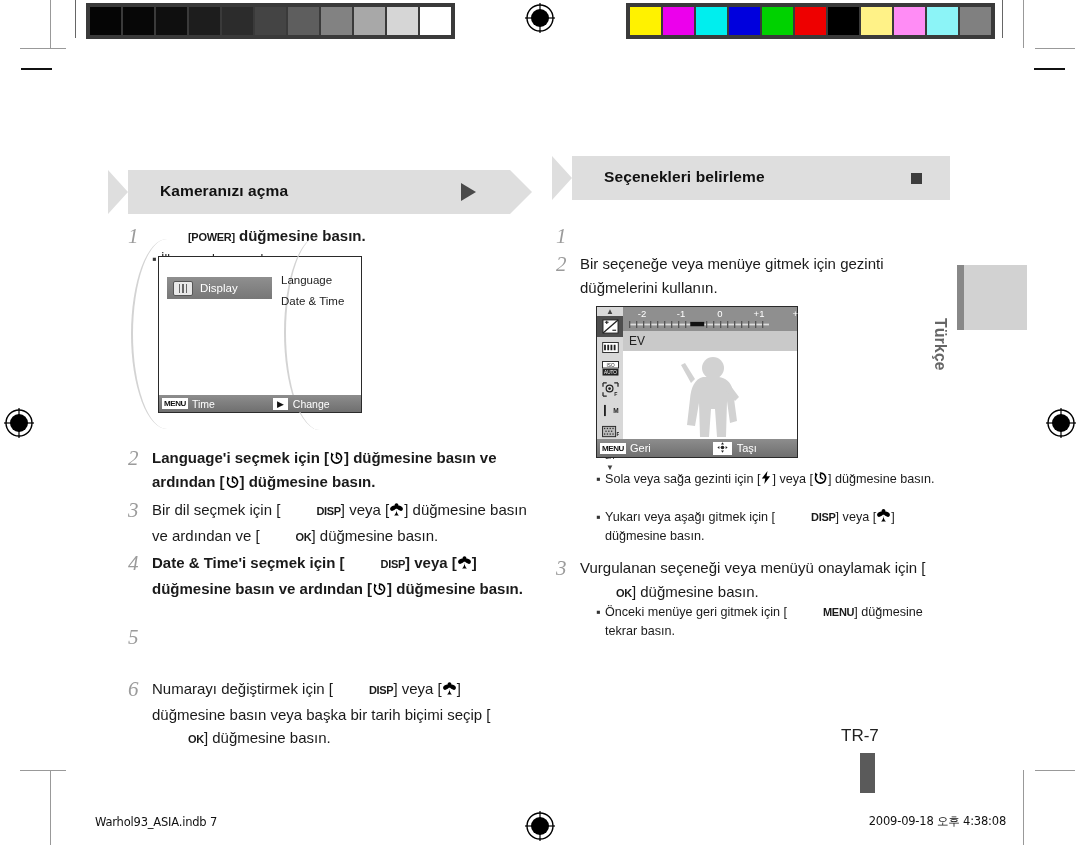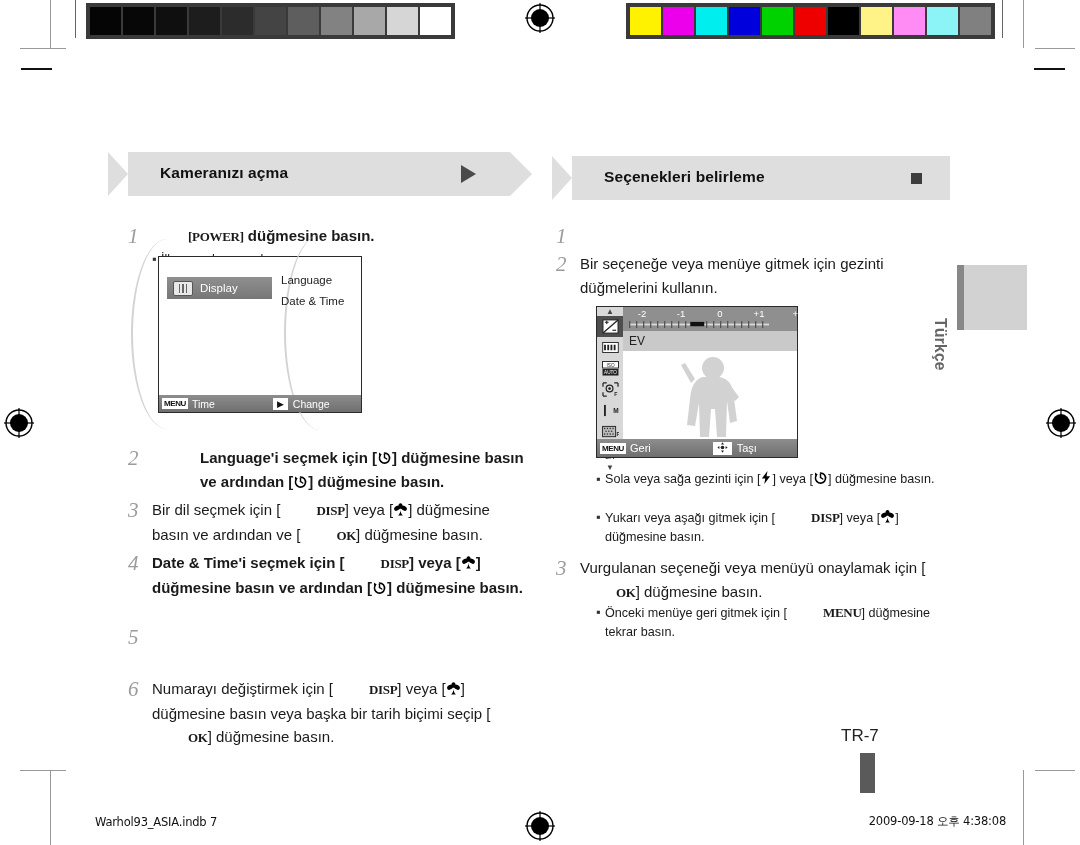--- a/index.html
+++ b/index.html
@@ -57,22 +57,22 @@
   }
   .step .body{font-size:15px;line-height:23.5px;color:#1a1a1a;}
   .step .body.bold b{font-weight:bold;}
   .sub{font-size:12.6px;line-height:19px;color:#1a1a1a;}
   .sub .bullet{display:inline-block;width:9px;color:#333;}
   .sub-row{display:flex;}
   .sub-row .btxt{flex:1;}
 
   
   .key{
-    display:inline-block;font-weight:bold;font-size:13px;
-    font-family:Liberation Serif, serif;letter-spacing:-.3px;
+    display:inline-block;font-weight:bold;font-size:11px;
+    font-family:Liberation Sans, sans-serif;letter-spacing:-.3px;
     vertical-align:baseline;
     padding-left:36px;
   }
   svg.gl{display:inline-block;vertical-align:-2px;}
 
   
   .lcd{position:absolute;border:1px solid #2a2a2a;background:#fff;}
 
   .lcd1 .curve{position:absolute;border-left:2px solid #d3d3d3;border-radius:50%;}
   .lcd1 .selbar{
@@ -213,40 +213,40 @@
   <line x1="15" y1="0" x2="15" y2="30" stroke="#000" stroke-width="1.2"></line>
   <line x1="0" y1="15" x2="30" y2="15" stroke="#000" stroke-width="1.2"></line>
 </svg>
 <svg class="reg" style="left:525px;top:811px;" viewBox="0 0 30 30">
   <circle cx="15" cy="15" r="9" fill="#000"></circle>
   <circle cx="15" cy="15" r="13" fill="none" stroke="#000" stroke-width="1.4"></circle>
   <line x1="15" y1="0" x2="15" y2="30" stroke="#000" stroke-width="1.2"></line>
   <line x1="0" y1="15" x2="30" y2="15" stroke="#000" stroke-width="1.2"></line>
 </svg>
 
-<div class="banner" style="left:128px;top:152px;width:382px;">
+<div class="banner" style="left:128px;top:170px;width:382px;">
   <div class="bg"></div>
   <div class="chev-left"></div>
   <div class="chev-right"></div>
   <div class="title">Kameranızı açma</div>
   <div class="mark-tri"></div>
 </div>
 
 <div id="left-steps">
     <div class="step" style="position: absolute; left: 128px; top: 224px; width: 400px;">
       <div class="num">1</div>
       <div class="body bold" style="font-weight: bold;"><span class="key">[POWER]</span><span> düğmesine basın.</span></div>
     </div>
     <div class="sub sub-row" style="position: absolute; left: 152px; top: 250px; width: 360px;">
       <span class="bullet">▪</span>
       <span class="btxt"><span>İlk ayar ekranı açılır.</span></span>
     </div>
     <div class="step" style="position: absolute; left: 128px; top: 446px; width: 400px;">
       <div class="num">2</div>
-      <div class="body bold" style="font-weight: bold; margin-left: 48px;"><b>Language</b><span>'i seçmek için [</span><svg class="gl" width="15" height="15" viewBox="0 0 16 16">
+      <div class="body bold" style="font-weight: bold;"><b>Language</b><span>'i seçmek için [</span><svg class="gl" width="15" height="15" viewBox="0 0 16 16">
           <path d="M8 3.2 A5.4 5.4 0 1 1 3.4 5.7" fill="none" stroke="#000" stroke-width="1.7" stroke-linecap="round"></path>
           <path d="M8 8 L8 4.4" stroke="#000" stroke-width="1.5" stroke-linecap="round"></path>
           <path d="M8 8 L10.4 9.6" stroke="#000" stroke-width="1.5" stroke-linecap="round"></path>
           <path d="M2.2 2.6 L5.2 5.0 L2.0 6.2 Z" fill="#000"></path>
         </svg><span>] düğmesine basın ve ardından [</span><svg class="gl" width="15" height="15" viewBox="0 0 16 16">
           <path d="M8 3.2 A5.4 5.4 0 1 1 3.4 5.7" fill="none" stroke="#000" stroke-width="1.7" stroke-linecap="round"></path>
           <path d="M8 8 L8 4.4" stroke="#000" stroke-width="1.5" stroke-linecap="round"></path>
           <path d="M8 8 L10.4 9.6" stroke="#000" stroke-width="1.5" stroke-linecap="round"></path>
           <path d="M2.2 2.6 L5.2 5.0 L2.0 6.2 Z" fill="#000"></path>
         </svg><span>] düğmesine basın.</span></div>

